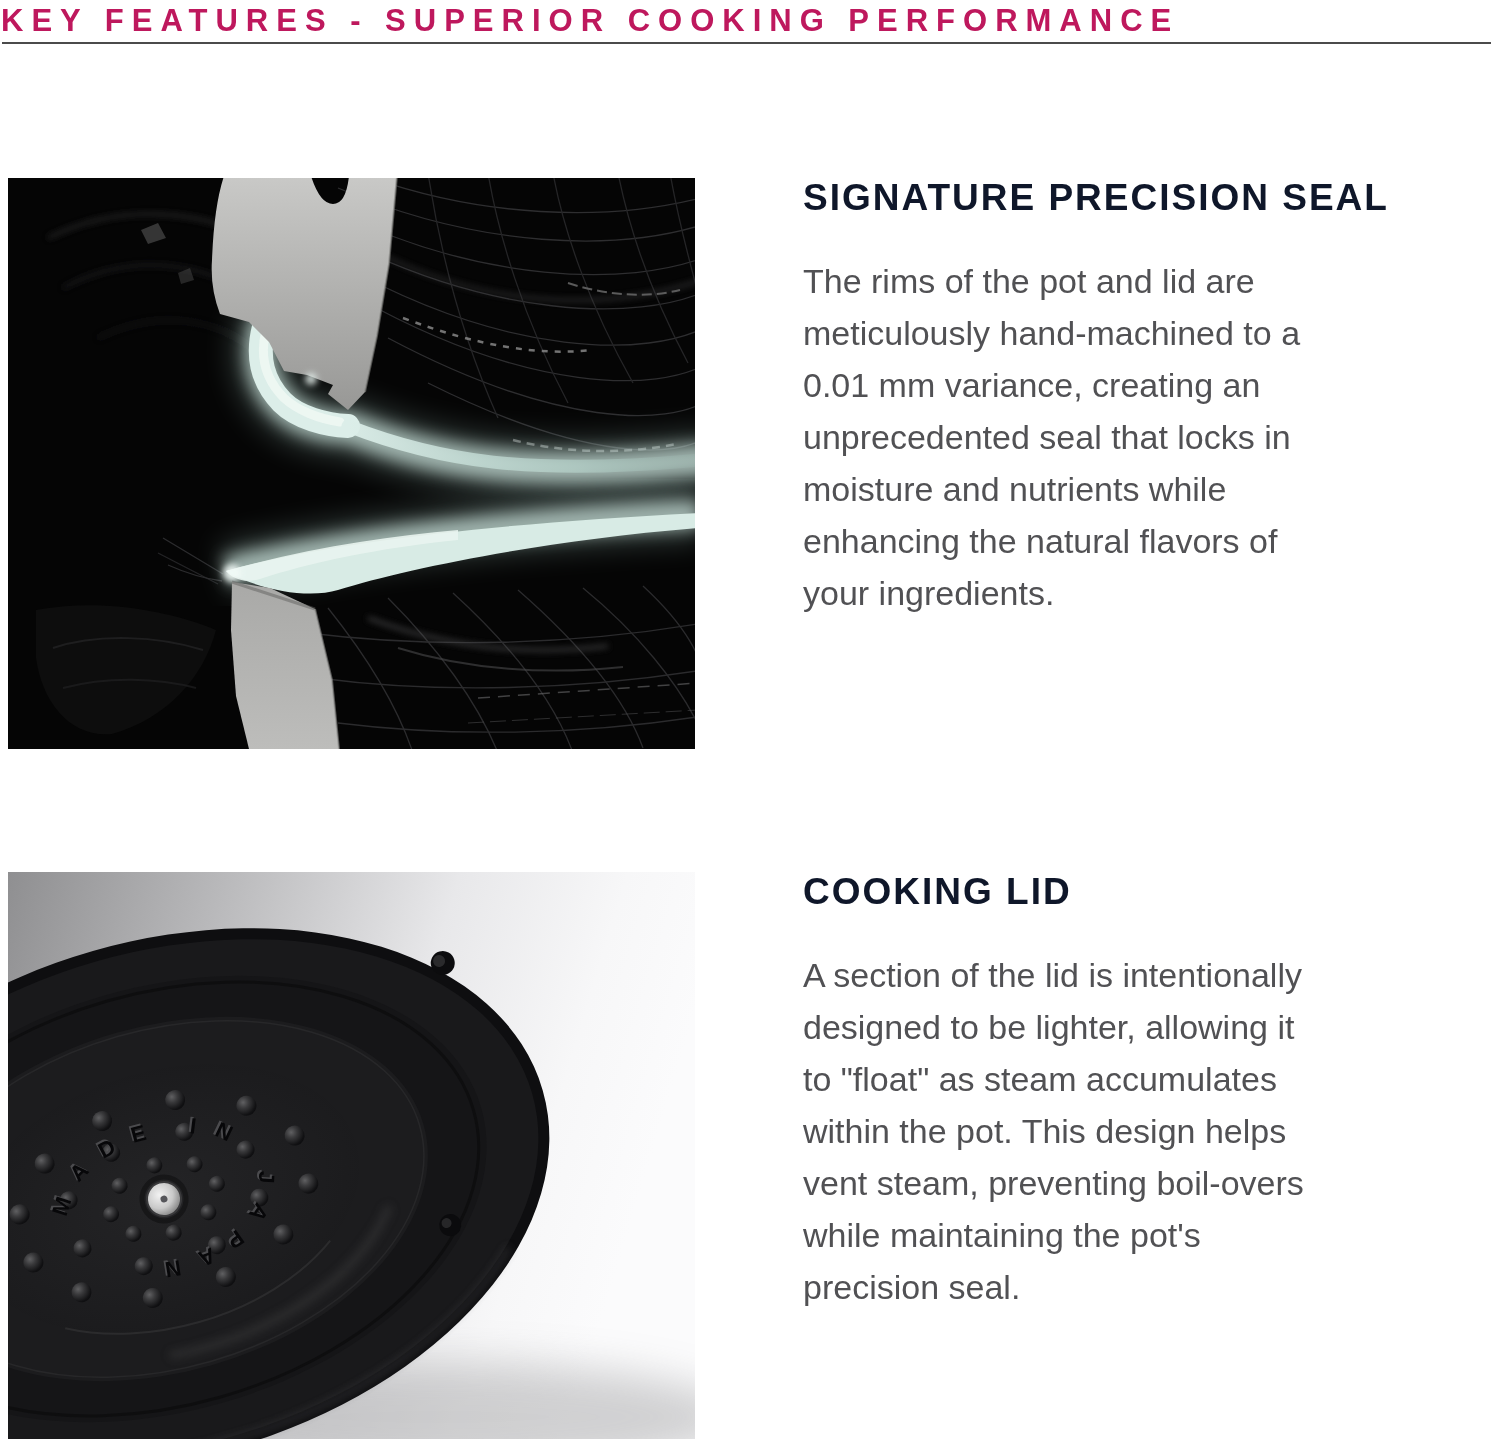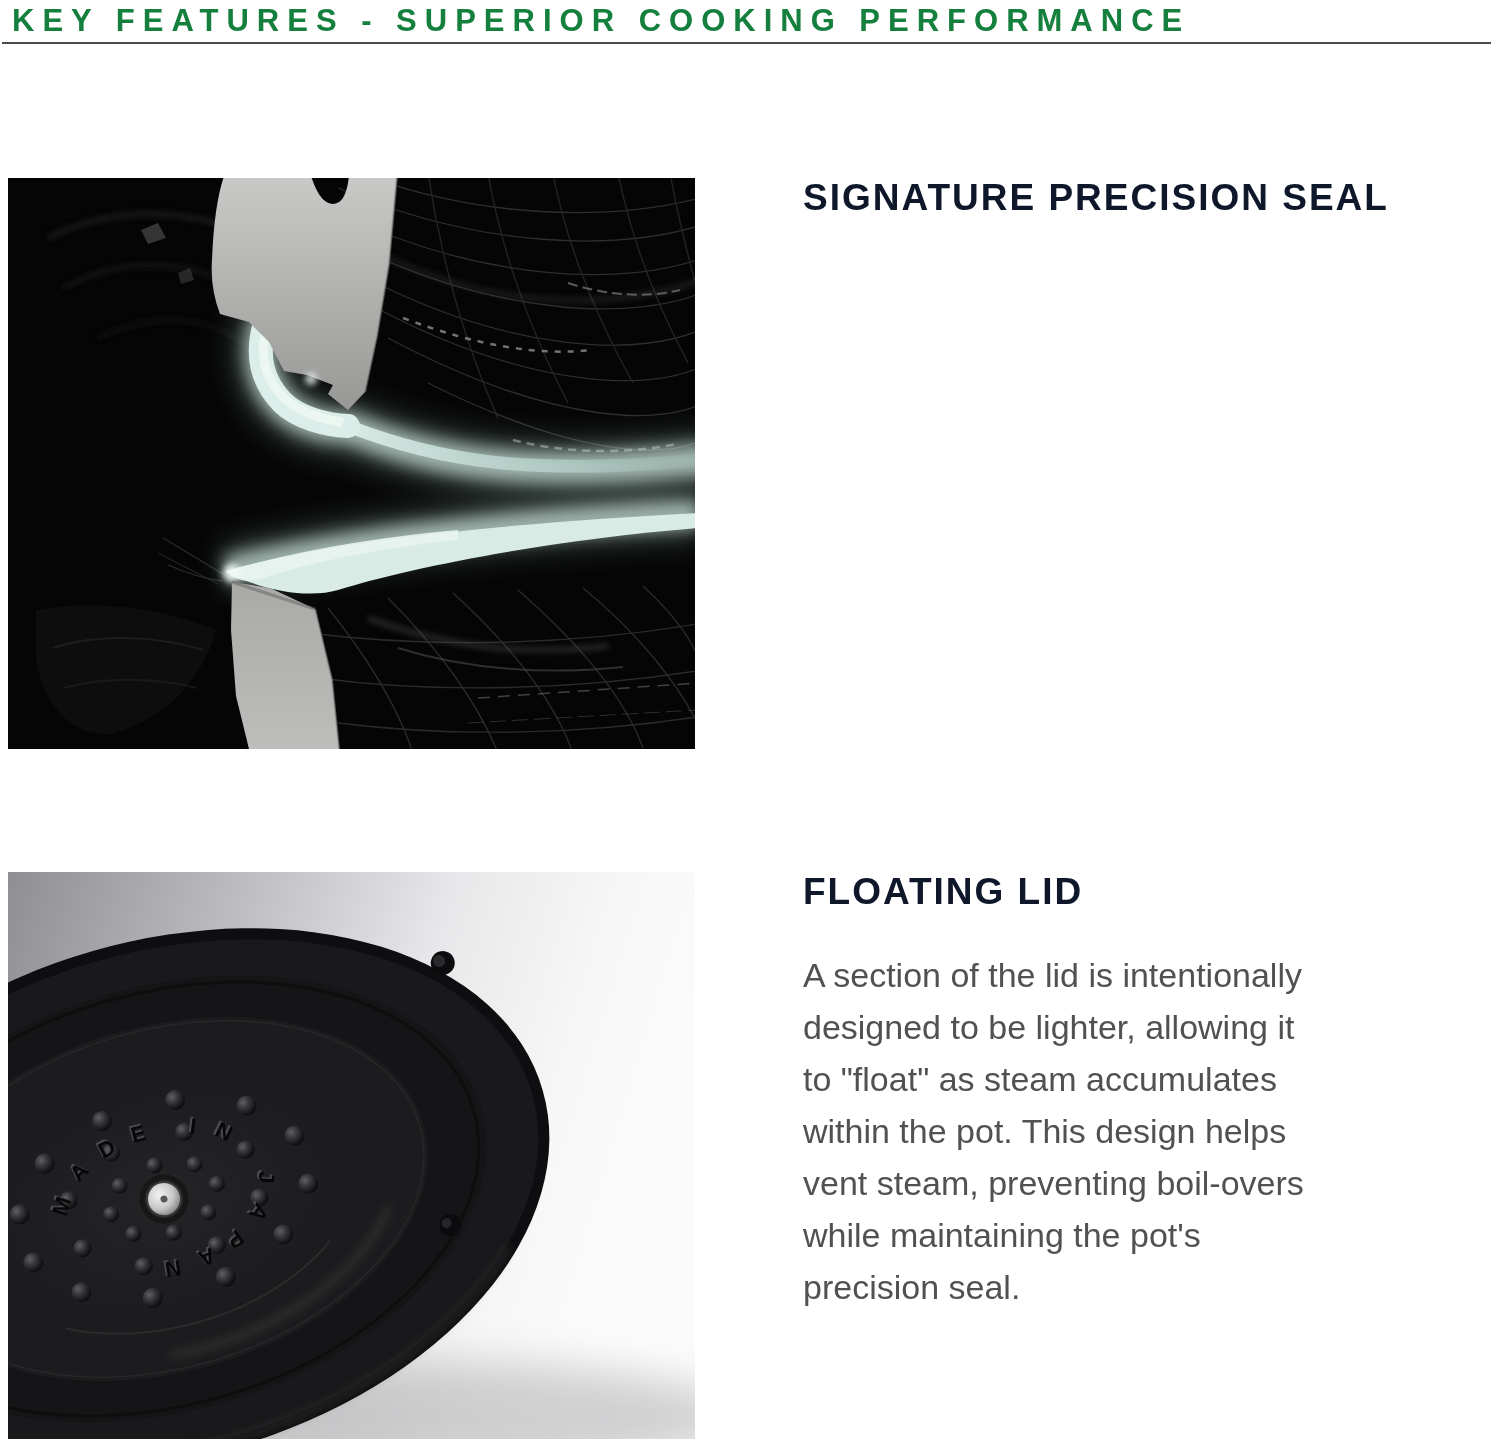--- a/index.html
+++ b/index.html
@@ -1,19 +1,19 @@
 <!DOCTYPE html>
 <html><head>
 <meta charset="utf-8">
 <style>
   html,body{margin:0;padding:0;background:#ffffff;}
   .page{position:relative;width:1500px;height:1445px;background:#ffffff;overflow:hidden;
         font-family:"Liberation Sans",sans-serif;}
-  .hdr{position:absolute;left:12px;top:3px;font-size:31px;font-weight:bold;
-       letter-spacing:8px;color:#15803d;white-space:nowrap;}
+  .hdr{position:absolute;left:1px;top:3px;font-size:31px;font-weight:bold;
+       letter-spacing:8px;color:#be185d;white-space:nowrap;}
   .rule{position:absolute;left:2px;top:42px;width:1489px;height:2px;background:#4b4b4b;}
   .img-box{position:absolute;left:8px;width:687px;}
   .img1{top:178px;height:571px;}
   .img2{top:872px;height:567px;}
   .txt-col{position:absolute;left:803px;width:697px;}
   .txt1{top:178px;}
   .txt2{top:872px;}
   .feature-h{margin:0;font-size:37px;font-weight:bold;letter-spacing:2px;color:#0f172a;
              line-height:1.1;white-space:nowrap;}
   .feature-p{margin:36px 0 0 0;font-size:34px;line-height:52px;color:#515154;
@@ -137,20 +137,27 @@
       <g>
         <path d="M 224,404 L 262,410 L 307,431 L 324,502 L 331,571 L 241,571 L 228,518 L 223,452 Z" fill="url(#g1grayB)"></path>
         <path d="M 224,404 L 307,431" fill="none" stroke="#5f5f5d" stroke-width="3" opacity="0.5"></path>
         <path d="M 307,431 L 324,502 L 331,571" fill="none" stroke="#8e8e8c" stroke-width="2" opacity="0.6"></path>
       </g>
     </svg>
   </div>
 
   <div class="txt-col txt1">
     <h2 class="feature-h">SIGNATURE PRECISION SEAL</h2>
+    <p class="feature-p">The rims of the pot and lid are
+meticulously hand-machined to a
+0.01 mm variance, creating an
+unprecedented seal that locks in
+moisture and nutrients while
+enhancing the natural flavors of
+your ingredients.</p>
   </div>
 
   <div class="img-box img2">
     <svg viewBox="0 0 687 567" width="687" height="567">
       <defs>
         <linearGradient id="g2bg" x1="0" y1="0" x2="1" y2="0.25">
           <stop offset="0" stop-color="#8f8f91"></stop>
           <stop offset="0.3" stop-color="#b9b9bb"></stop>
           <stop offset="0.62" stop-color="#e8e8ea"></stop>
           <stop offset="0.85" stop-color="#f7f7f8"></stop>
@@ -249,21 +256,21 @@
         <g>
           <circle r="22" fill="none" stroke="#0f0f11" stroke-width="5" opacity="0.6"></circle>
           <circle r="17" fill="url(#g2rivet)" stroke="#3a3a3c" stroke-width="2"></circle>
           <circle r="3.5" fill="#55555a"></circle>
         </g>
       </g>
     </svg>
   </div>
 
   <div class="txt-col txt2">
-    <h2 class="feature-h">FLOATING LID</h2>
+    <h2 class="feature-h">COOKING LID</h2>
     <p class="feature-p">A section of the lid is intentionally
 designed to be lighter, allowing it
 to "float" as steam accumulates
 within the pot. This design helps
 vent steam, preventing boil-overs
 while maintaining the pot's
 precision seal.</p>
   </div>
 
 </div>

